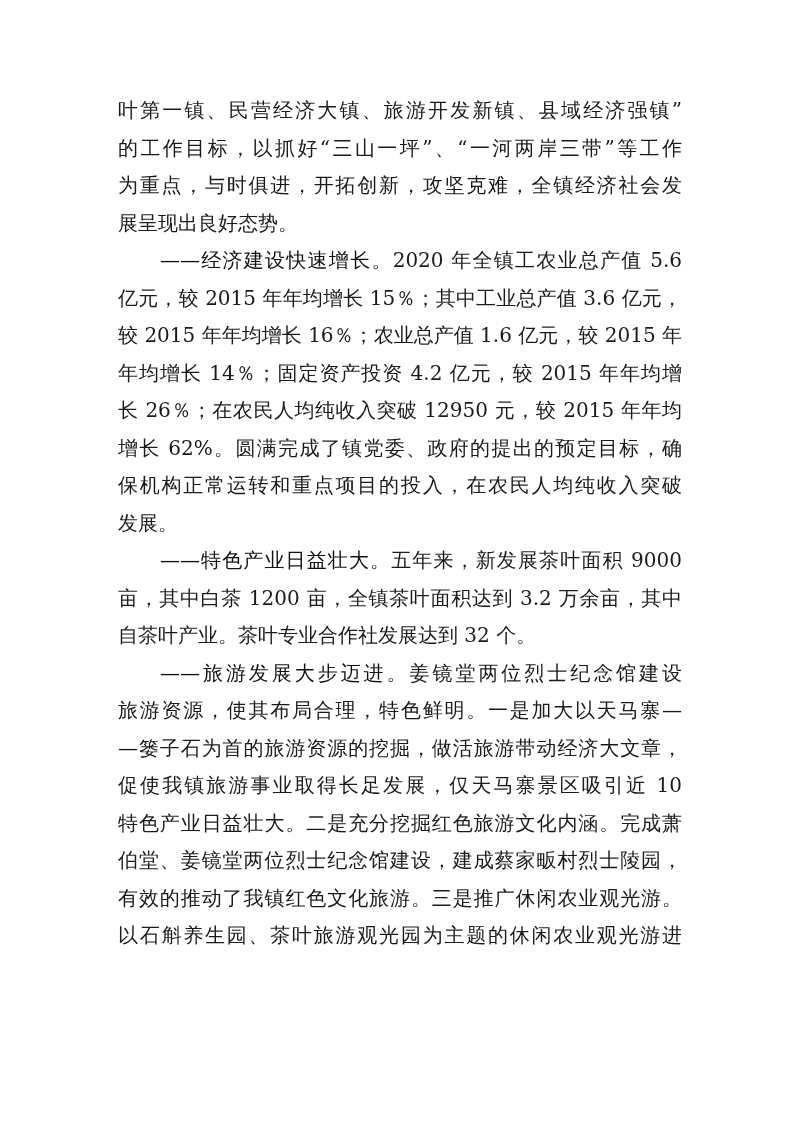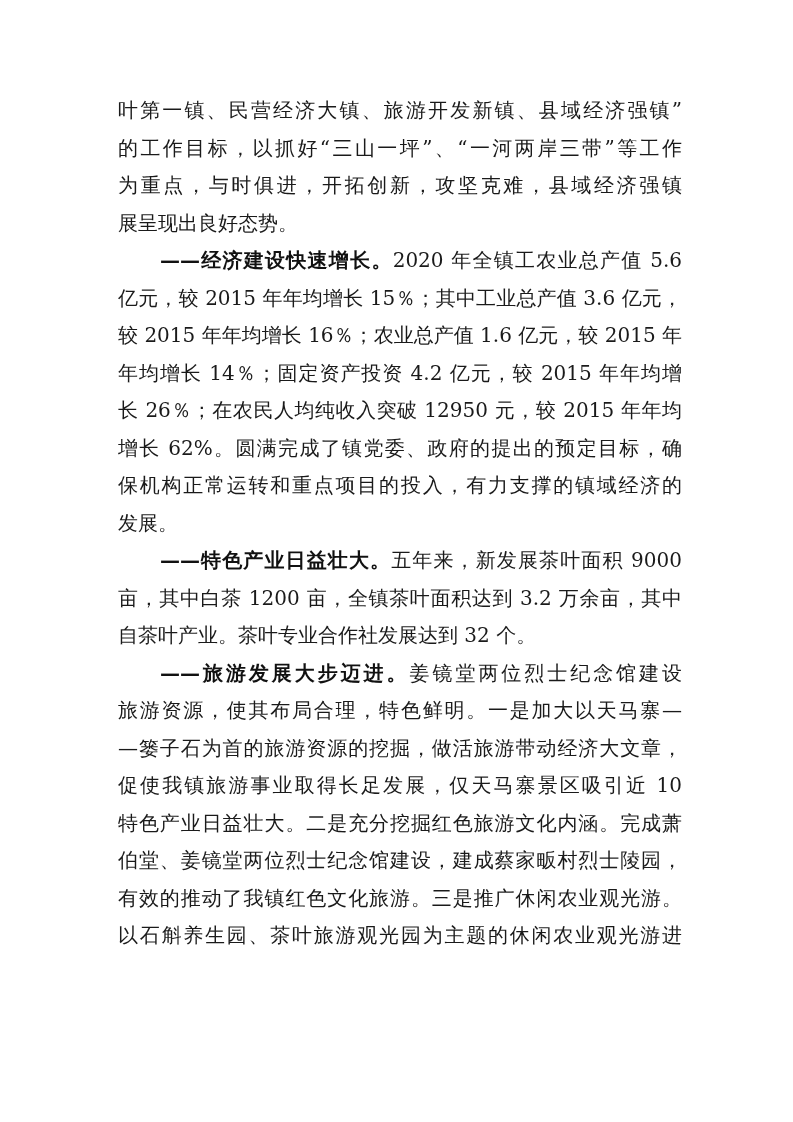--- a/index.html
+++ b/index.html
@@ -17,42 +17,42 @@
   .line {
     display: block;
     height: 37.5px;
     white-space: nowrap;
     text-align: justify;
     text-align-last: justify;
     letter-spacing: 0px;
   }
   .line.last { text-align-last: left; }
   .line.indent { padding-left: 42px; }
-  .heading { font-weight: bold; color: #111; }
+  .heading { font-weight: normal; color: #111; }
 </style>
 </head>
 <body>
 
 <div class="page">
 
   <div>
     <span class="line">叶第一镇、民营经济大镇、旅游开发新镇、县域经济强镇”</span>
     <span class="line">的工作目标，以抓好“三山一坪”、“一河两岸三带”等工作</span>
-    <span class="line">为重点，与时俱进，开拓创新，攻坚克难，县域经济强镇</span>
+    <span class="line">为重点，与时俱进，开拓创新，攻坚克难，全镇经济社会发</span>
     <span class="line last">展呈现出良好态势。</span>
   </div>
 
   <div>
     <span class="line indent"><span class="heading">——经济建设快速增长。</span><span>2020 年全镇工农业总产值 5.6</span></span>
     <span class="line">亿元，较 2015 年年均增长 15％；其中工业总产值 3.6 亿元，</span>
     <span class="line">较 2015 年年均增长 16％；农业总产值 1.6 亿元，较 2015 年</span>
     <span class="line">年均增长 14％；固定资产投资 4.2 亿元，较 2015 年年均增</span>
     <span class="line">长 26％；在农民人均纯收入突破 12950 元，较 2015 年年均</span>
     <span class="line">增长 62%。圆满完成了镇党委、政府的提出的预定目标，确</span>
-    <span class="line">保机构正常运转和重点项目的投入，有力支撑的镇域经济的</span>
+    <span class="line">保机构正常运转和重点项目的投入，在农民人均纯收入突破</span>
     <span class="line last">发展。</span>
   </div>
 
   <div>
     <span class="line indent"><span class="heading">——特色产业日益壮大。</span><span>五年来，新发展茶叶面积 9000</span></span>
     <span class="line">亩，其中白茶 1200 亩，全镇茶叶面积达到 3.2 万余亩，其中</span>
     <span class="line last">自茶叶产业。茶叶专业合作社发展达到 32 个。</span>
   </div>
 
   <div>

